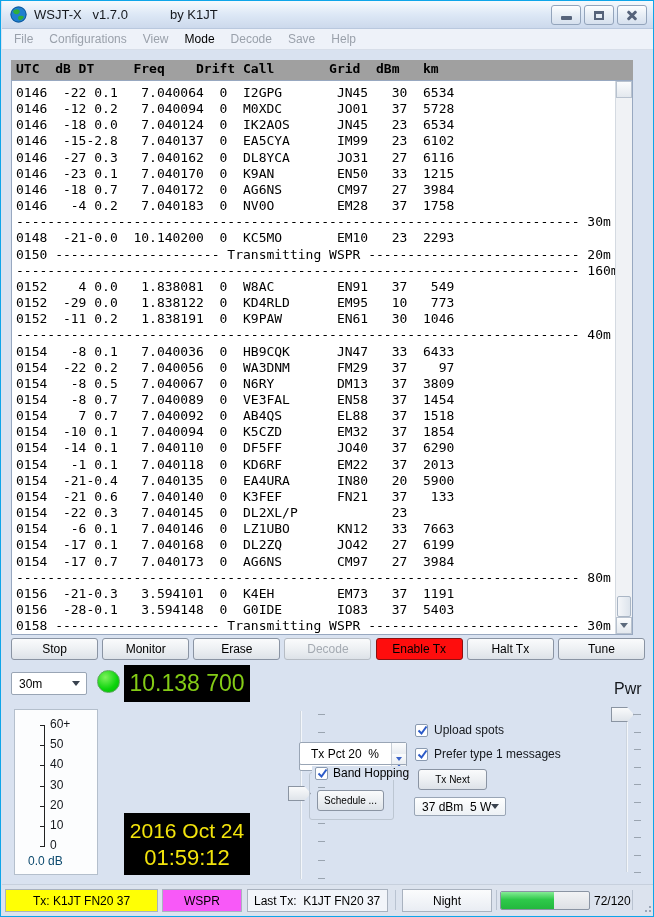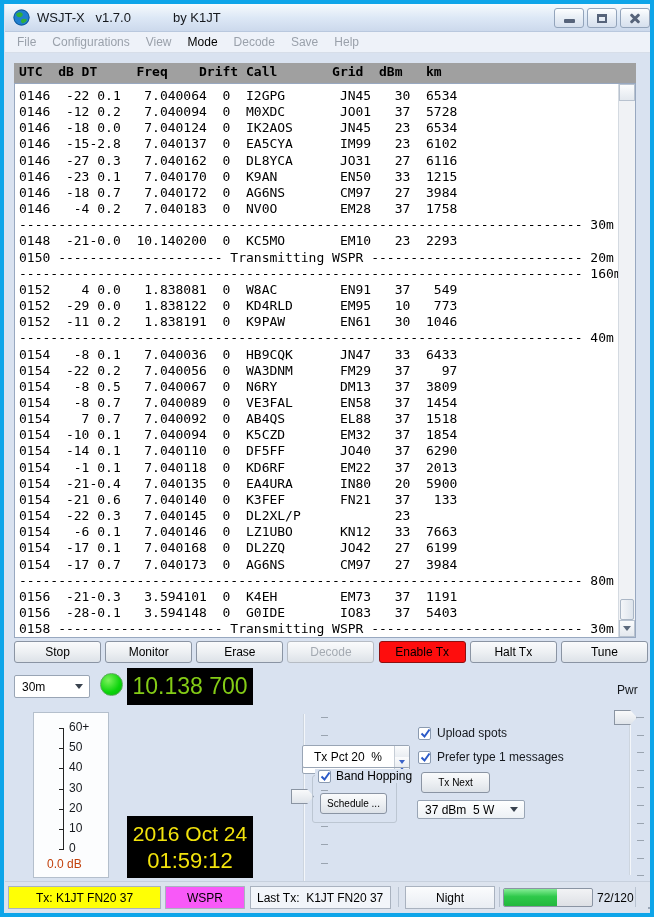--- a/index.html
+++ b/index.html
@@ -1,17 +1,17 @@
 <!DOCTYPE html>
 <html><head>
 <meta charset="utf-8">
 <style>
   html,body{margin:0;padding:0;background:#eef2f8;}
   *{box-sizing:border-box;}
-  .window{position:relative;width:654px;height:917px;background:#d9e2f0;border:4px solid #0ea5e9;
+  .window{position:relative;width:654px;height:917px;background:#d9e2f0;border:1px solid #0ea5e9;
     font-family:"Liberation Sans",sans-serif;overflow:hidden;}
   
   .titlebar{position:absolute;left:1px;top:0;width:652px;height:28px;
     background:linear-gradient(#f6fafd,#dde8f6 50%,#ccd9ec);border-bottom:1px solid #b9c8de;
     display:flex;align-items:center;}
   .app-icon{width:17px;height:17px;margin:0 7px 0 8px;flex:0 0 auto;}
   .title-text{font-size:13px;color:#15181d;white-space:pre;}
   .title-by{margin-left:42px;}
   .win-controls{position:absolute;right:7px;top:4px;display:flex;gap:3px;}
   .win-btn{width:30px;height:20px;border:1px solid #93a4bb;border-radius:3px;
@@ -48,32 +48,32 @@
   .push-btn{width:87px;height:22px;border:1px solid #8a94a3;border-radius:3px;font-size:12px;color:#000;
     background:linear-gradient(#fafbfc,#edf0f3 50%,#dde2e8);display:flex;align-items:center;justify-content:center;white-space:pre;}
   .push-btn.disabled{color:#a4aab2;border-color:#b6bcc4;}
   .push-btn.danger{background:#fe0d0d;border-color:#8c1010;}
   
   .combo{position:absolute;background:#fff;border:1px solid #99a5b5;border-radius:2px;font-size:12px;
     display:flex;align-items:center;padding-left:7px;white-space:pre;}
   .combo-arrow{position:absolute;right:6px;width:0;height:0;border-left:4px solid transparent;
     border-right:4px solid transparent;border-top:5px solid #39424e;}
   .band-combo{left:10px;top:671px;width:76px;height:23px;}
-  .power-combo{left:413px;top:796px;width:108px;height:19px;background:linear-gradient(#feffff,#edf1f5);}
+  .power-combo{left:413px;top:796px;width:92px;height:19px;background:linear-gradient(#feffff,#edf1f5);}
   .lamp{position:absolute;left:96px;top:669px;width:23px;height:23px;border-radius:50%;
     background:radial-gradient(circle at 35% 30%,#7df25c,#0bd40b 60%,#07b407);border:1px solid #5aa85a;}
   .freq-display{position:absolute;left:123px;top:664px;width:126px;height:37px;background:#000;
     color:#84cc16;font-size:23px;display:flex;align-items:center;justify-content:center;white-space:pre;}
-  .pwr-label{position:absolute;left:613px;top:679px;font-size:12px;color:#15181d;}
-  
-  .meter{position:absolute;left:29px;top:708px;width:76px;height:166px;background:#fcfdfe;border:1px solid #b4bfcc;}
+  .pwr-label{position:absolute;left:613px;top:679px;font-size:16px;color:#15181d;}
+  
+  .meter{position:absolute;left:13px;top:708px;width:84px;height:166px;background:#fcfdfe;border:1px solid #b4bfcc;}
   .meter-axis{position:absolute;left:29px;top:15px;width:1px;height:122px;background:#222;}
   .meter-tick{position:absolute;left:25px;width:5px;height:1px;background:#222;}
   .meter-lbl{position:absolute;left:35px;font-size:12px;color:#15181d;line-height:13px;}
-  .meter-readout{position:absolute;left:13px;top:144px;font-size:12px;color:#c2410c;}
+  .meter-readout{position:absolute;left:13px;top:144px;font-size:12px;color:#0c4a6e;}
   
   .groove{position:absolute;width:2px;background:#cdd5df;border-right:1px solid #f3f6fa;}
   .slider-handle{position:absolute;width:23px;height:15px;background:linear-gradient(#f9fafb,#dfe4ea);
     border:1px solid #8a94a2;clip-path:polygon(0 0,70% 0,100% 50%,70% 100%,0 100%);}
   .tickmark{position:absolute;width:7px;height:1px;background:#9aa4b0;}
   
   .clock{position:absolute;left:123px;top:812px;width:126px;height:62px;background:#000;color:#f2e30c;
     display:flex;flex-direction:column;align-items:center;justify-content:center;}
   .clock-date{font-size:21px;line-height:27px;white-space:pre;}
   .clock-time{font-size:22px;line-height:28px;white-space:pre;}

